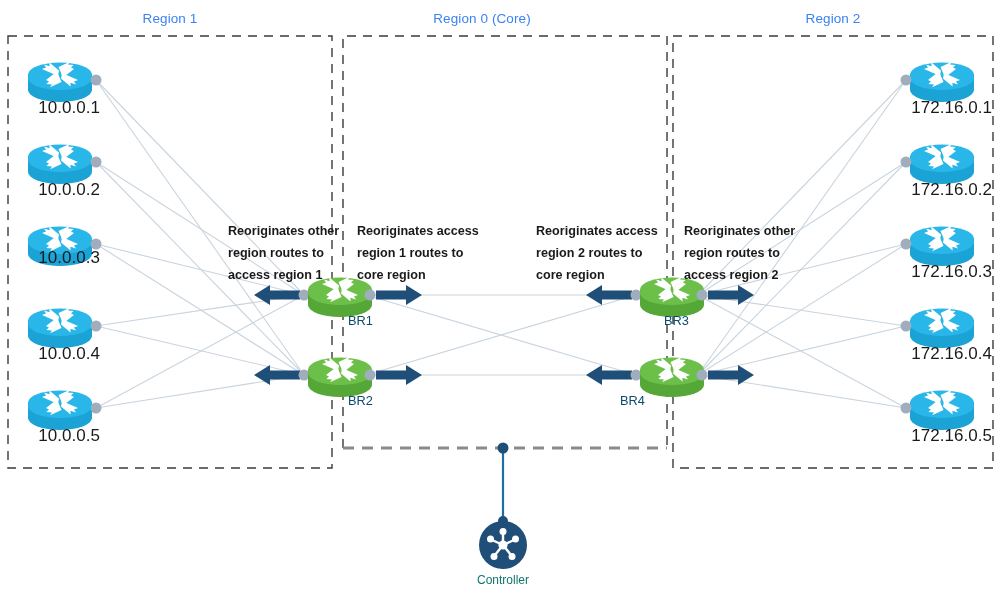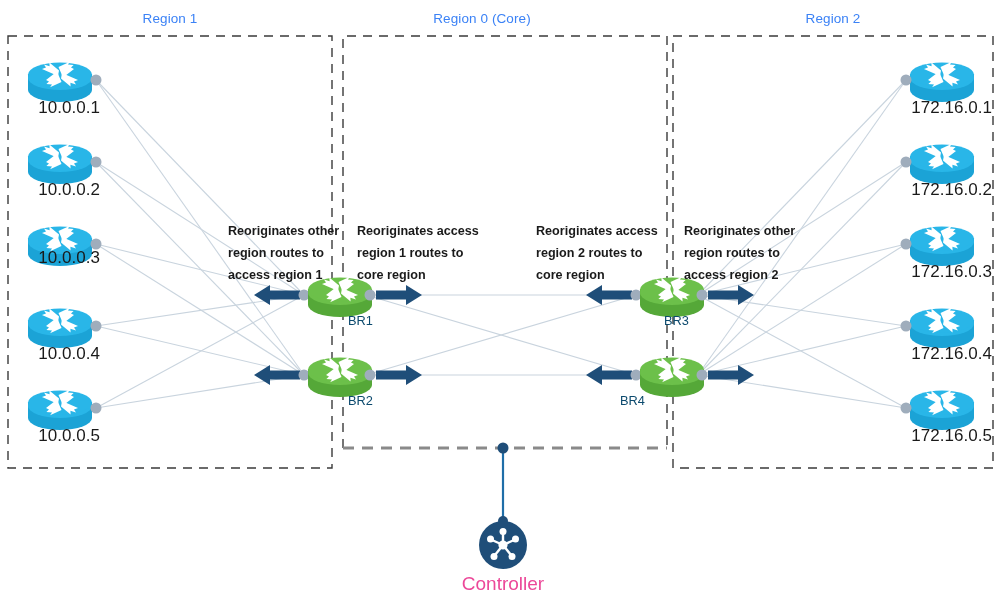--- a/index.html
+++ b/index.html
@@ -9,21 +9,21 @@
   svg.layer{position:absolute;left:0;top:0;width:1000px;height:613px;}
   #svg-links{z-index:1;}
   #svg-shapes{z-index:3;}
   .region-title{position:absolute;z-index:5;font-size:13.5px;color:#3b82f6;
       white-space:nowrap;text-align:center;letter-spacing:.1px;}
   .node-label{position:absolute;z-index:5;font-size:17px;color:#1a1a1a;
       white-space:nowrap;text-align:right;letter-spacing:.05px;}
   .br-label{position:absolute;z-index:5;font-size:12.8px;color:#0c4a6e;white-space:nowrap;}
   .annot{position:absolute;z-index:5;font-size:12.6px;line-height:22px;
       color:#1a1a1a;white-space:pre-line;font-weight:bold;}
-  .ctrl-label{position:absolute;z-index:5;font-size:19px;color:#ec4899;
+  .ctrl-label{position:absolute;z-index:5;font-size:12px;color:#0f766e;
       white-space:nowrap;text-align:center;}
 </style>
 </head>
 <body>
 
 <div id="stage">
 
   <svg class="layer" id="svg-links" viewBox="0 0 1000 613" preserveAspectRatio="none">
     <g stroke="#c9d4de" stroke-width="1.1" fill="none">
 

